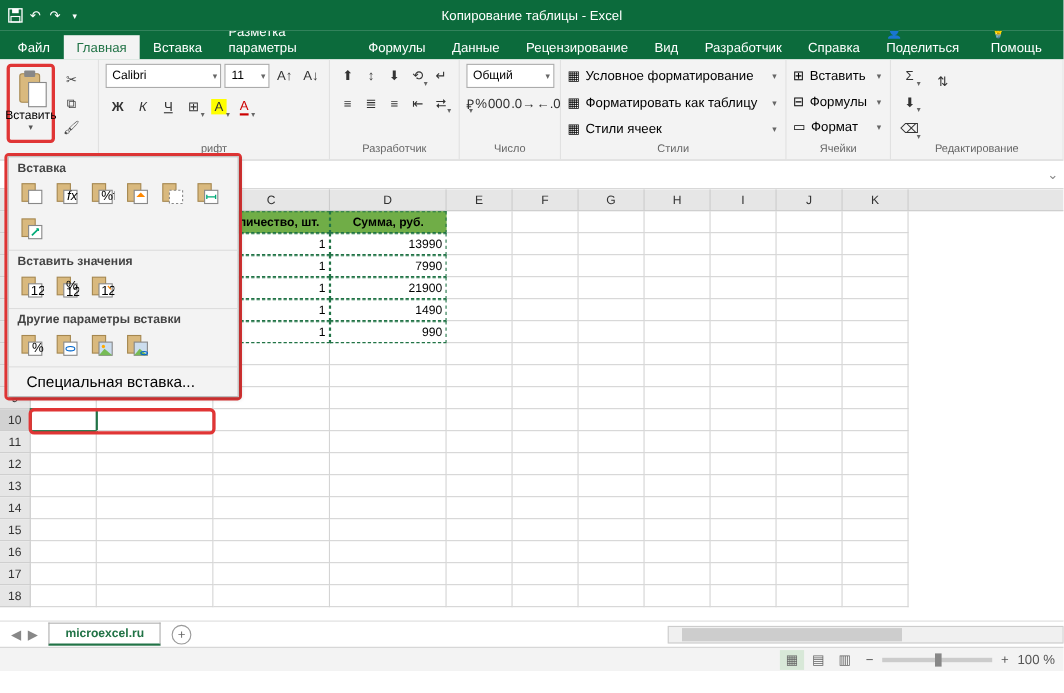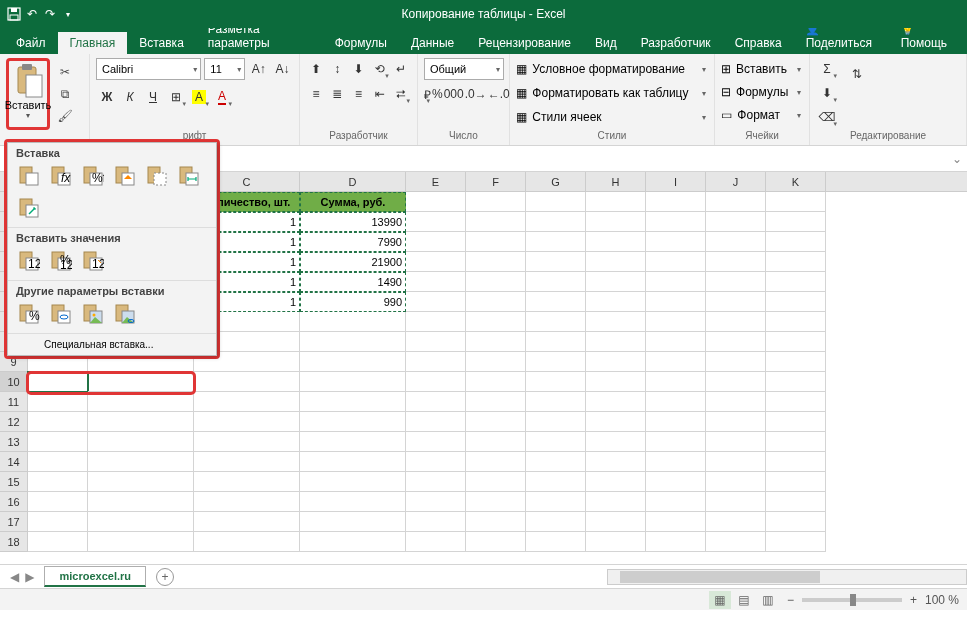--- a/index.html
+++ b/index.html
@@ -36,21 +36,21 @@
 .style-item::after{content:'▾';position:absolute;right:2px;font-size:8px;color:#666}
 .cell-rows{display:flex;flex-direction:column;gap:1px}
 .edit-rows{display:flex;gap:6px}
 .edit-col{display:flex;flex-direction:column;gap:2px}
 .highlight-red{border:3px solid #e03535;border-radius:4px}
 .paste-dropdown{position:absolute;left:5px;top:140px;width:210px;background:#f3f3f3;border:1px solid #bcbcbc;z-index:50;box-shadow:2px 2px 4px rgba(0,0,0,0.2)}
 .pd-section{padding:4px 8px 6px 8px}
 .pd-header{font-size:11px;color:#444;font-weight:600;margin-bottom:4px}
 .pd-icons{display:flex;gap:6px;flex-wrap:wrap}
 .pd-icon{width:26px;height:26px;border:1px solid transparent;display:flex;align-items:center;justify-content:center;cursor:pointer}
-.pd-special{padding:5px 36px;font-size:10px;cursor:pointer}
+.pd-special{padding:5px 16px;font-size:14px;cursor:pointer}
 .namebox-row{height:26px;background:#fff;border-bottom:1px solid #d4d4d4;display:flex;align-items:center}
 .name-box{width:86px;border-right:1px solid #d4d4d4;height:100%;display:flex;align-items:center;padding:0 5px;justify-content:space-between}
 .nb-btns{display:flex;gap:10px;padding:0 10px;color:#aaa}
 .fx{font-style:italic;color:#666;padding:0 6px}
 .formula-bar{flex:1;border-left:1px solid #d4d4d4;height:100%;padding:0 5px}
 .expand-fb{width:20px;text-align:center;color:#888;cursor:pointer}
 .grid-area{position:relative;height:392px;overflow:hidden;background:#fff}
 .col-headers{height:20px;display:flex;background:#e6e6e6;border-bottom:1px solid #ccc}
 .corner{width:28px;border-right:1px solid #ccc;background:#e6e6e6}
 .col-h{border-right:1px solid #ccc;text-align:center;font-size:11px;color:#333;line-height:20px}

